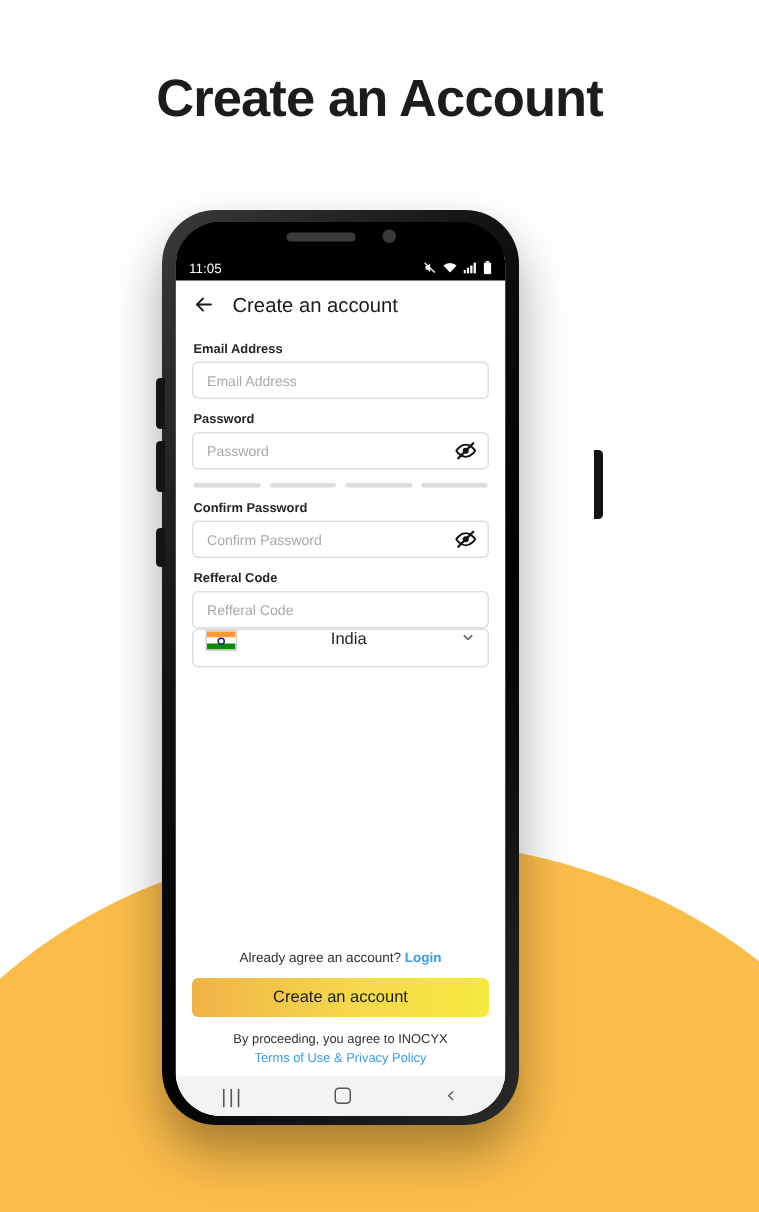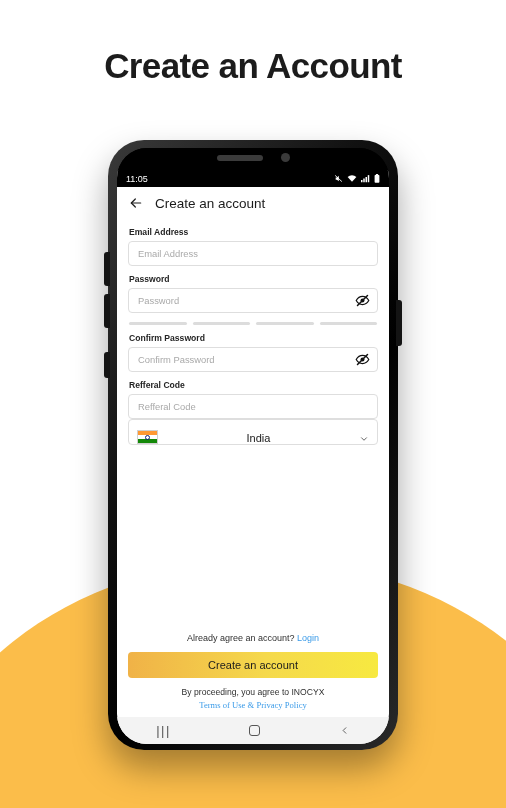--- a/index.html
+++ b/index.html
@@ -37,21 +37,21 @@
     letter-spacing: -0.6px;
     color: #1c1c1c;
     z-index: 3;
   }
 
   
   #phone-mockup {
     position: absolute;
     left: 108px;
     top: 140px;
-    width: 290px;
+    width: 238px;
     height: 610px;
     border-radius: 36px;
     background: linear-gradient(125deg,#3a3a3a 0%,#111 35%,#000 60%,#2a2a2a 100%);
     box-shadow: 0 18px 34px rgba(0,0,0,.35);
     z-index: 2;
     padding: 8px 9px 6px 9px;
   }
   #phone-inner-frame {
     width: 100%;
     height: 100%;
@@ -181,21 +181,21 @@
   .strength-segment {
     flex: 1;
     height: 3px;
     border-radius: 2px;
     background: #dcdcdc;
   }
 
   
   #country-select {
     display: flex;
-    align-items: flex-end;
+    align-items: flex-start;
     height: 26px;
     border: 1px solid #dedede;
     border-radius: 4px;
     background: #fff;
     padding: 0 8px;
     cursor: pointer;
   }
   #country-flag-icon {
     width: 21px;
     height: 14px;
@@ -227,35 +227,35 @@
   #bottom-actions {
     flex: 0 0 auto;
     padding: 0 11px 6px 11px;
     text-align: center;
   }
   #login-prompt {
     font-size: 9px;
     color: #303030;
     margin-bottom: 9px;
   }
-  #login-link { color: #3b9be8; }
+  #login-link { color: #3b9be8; font-weight: bold; }
   #create-account-button {
     width: 100%;
     height: 26px;
     border: none;
     border-radius: 4px;
     background: linear-gradient(90deg,#F0B247 0%,#F5D94C 55%,#F7E940 100%);
     font-size: 11px;
     color: #1c1c1c;
     font-family: "Liberation Sans", sans-serif;
     cursor: pointer;
     margin-bottom: 8px;
   }
   #terms-text { font-size: 8.6px; color: #303030; line-height: 1.45; }
-  #terms-link { color: #3b9be8; display: block; font-family: Liberation Serif, serif; }
+  #terms-link { color: #3b9be8; display: block; }
 
   
   #android-nav-bar {
     flex: 0 0 auto;
     height: 27px;
     background: #f3f3f3;
     display: flex;
     align-items: center;
     justify-content: space-around;
     border-bottom-left-radius: 26px;

